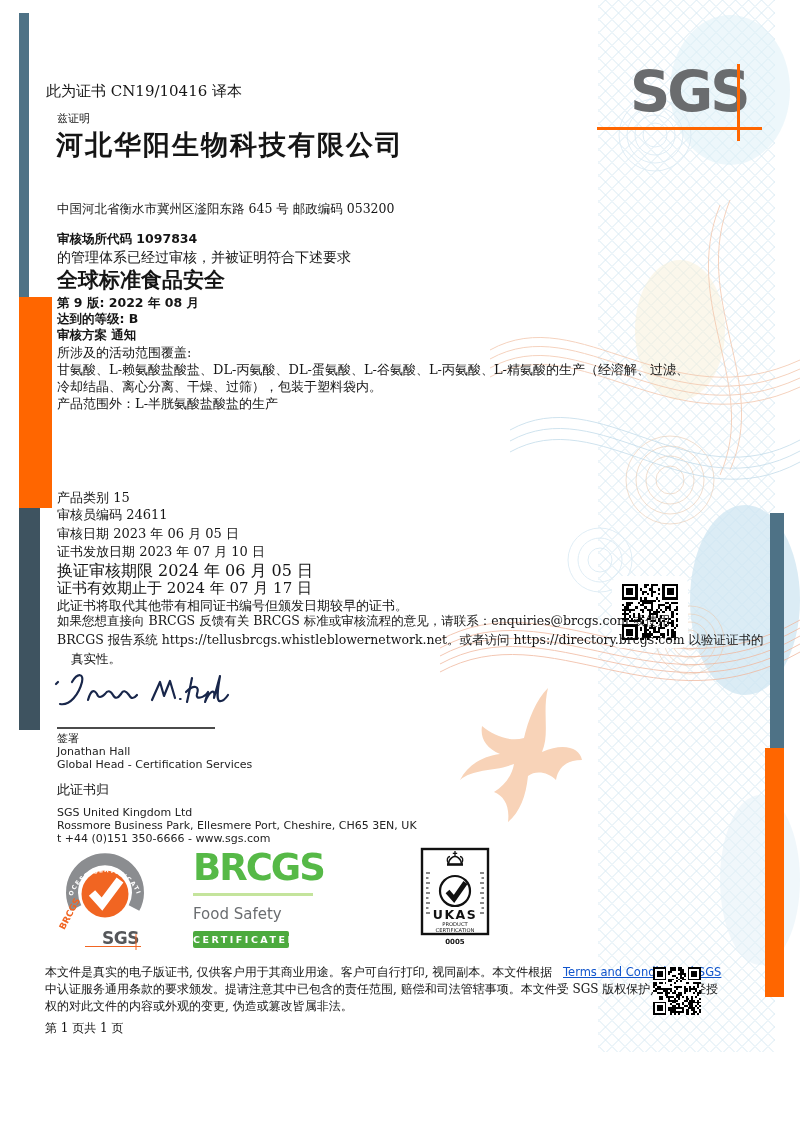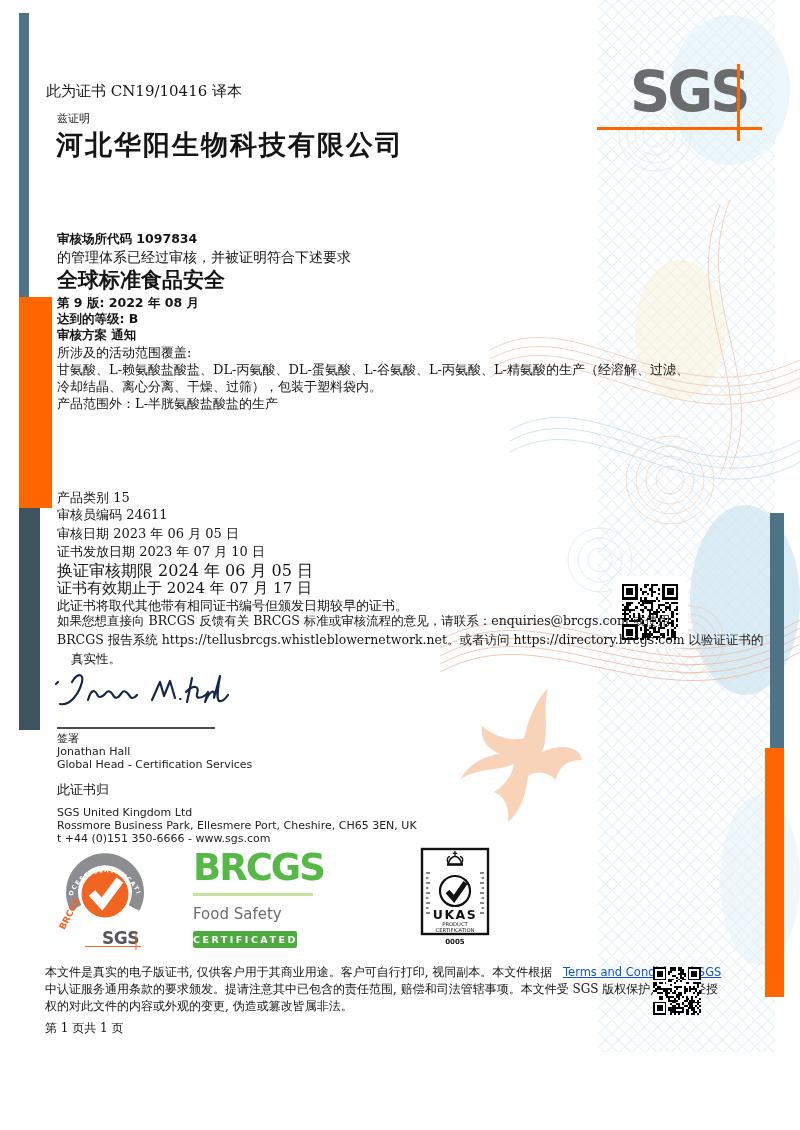--- a/index.html
+++ b/index.html
@@ -84,20 +84,21 @@
 
   <div class="abs" style="left:626px;top:62px;width:150px;height:90px">
     <div class="abs" style="left:4px;top:0;font-size:56px;font-weight:bold;color:#6a6c6e;letter-spacing:-3px;line-height:62px;transform:scaleY(1.02)">SGS</div>
     <div class="abs" style="left:-29px;top:65px;width:165px;height:2.5px;background:#ff6600"></div>
     <div class="abs" style="left:111px;top:2px;width:2.5px;height:77px;background:#ff6600"></div>
   </div>
 
   <div class="abs serif nowrap" style="left:46px;top:82px;font-size:15px">此为证书 CN19/10416 译本</div>
   <div class="abs serif nowrap" style="left:57px;top:111px;font-size:11px">兹证明</div>
   <div class="abs nowrap" style="left:56px;top:127px;font-size:27px;font-weight:bold;letter-spacing:2px">河北华阳生物科技有限公司</div>
+  <div class="abs serif nowrap" style="left:57px;top:201px;font-size:12.5px">中国河北省衡水市冀州区滏阳东路 645 号 邮政编码 053200</div>
 
   <div class="abs nowrap" style="left:57px;top:231px;font-size:12.5px;font-weight:bold">审核场所代码 1097834</div>
   <div class="abs serif nowrap" style="left:57px;top:249px;font-size:14px">的管理体系已经过审核，并被证明符合下述要求</div>
   <div class="abs nowrap" style="left:57px;top:266px;font-size:21px;font-weight:bold">全球标准食品安全</div>
   <div class="abs nowrap" style="left:57px;top:295px;font-size:12.5px;font-weight:bold">第 9 版: 2022 年 08 月</div>
   <div class="abs nowrap" style="left:57px;top:311px;font-size:12.5px;font-weight:bold">达到的等级: B</div>
   <div class="abs nowrap" style="left:57px;top:327px;font-size:12.5px;font-weight:bold">审核方案 通知</div>
 
   <div class="abs serif nowrap" style="left:57px;top:344px;font-size:13px">所涉及的活动范围覆盖:</div>
   <div class="abs serif nowrap" style="left:57px;top:378px;font-size:13px">冷却结晶、离心分离、干燥、过筛），包装于塑料袋内。</div>
@@ -364,21 +365,21 @@
     <text x="3" y="82" fill="#f16522" font-size="9" font-weight="bold" transform="rotate(-62 8 78)">BRCGS</text>
     <text x="47" y="98" font-size="17" font-weight="bold" fill="#55575a" letter-spacing="-0.5">SGS</text>
     <path d="M30 100.5 H86" stroke="#f16522" stroke-width="1"></path>
     <path d="M81 88 V104" stroke="#f16522" stroke-width="1"></path>
   </svg>
 
   <div class="abs" style="left:193px;top:849px;width:125px">
     <div class="nowrap" style="font-size:37px;font-weight:bold;color:#56b947;letter-spacing:-2px;line-height:38px">BRCGS</div>
     <div style="width:120px;height:2.5px;background:#c4e49c;margin-top:6px"></div>
     <div class="nowrap" style="font-size:15px;color:#6a6d70;margin-top:9px">Food Safety</div>
-    <div style="width:104px;height:17px;background:#4caa3e;border-radius:2px;margin-top:8px;
+    <div style="width:96px;height:17px;background:#4caa3e;border-radius:2px;margin-top:8px;
                 color:#fff;font-size:9.5px;font-weight:bold;letter-spacing:2.5px;text-align:center;line-height:17px">CERTIFICATED</div>
   </div>
 
   <svg class="abs" style="left:420px;top:847px;width:70px;height:100px" viewBox="0 0 70 100">
     <rect x="2" y="2" width="66" height="85" fill="#fff" stroke="#111" stroke-width="2.4"></rect>
     <g stroke="#111" fill="none" stroke-width="1.3">
       <path d="M35 4 v5 M32.8 6.3 h4.4"></path>
       <path d="M28.5 17 C29 10.5 34 9.5 35 9.5 C36 9.5 41 10.5 41.5 17" stroke-width="1.6"></path>
       <path d="M28.5 17 C26 13 27.5 9.5 30 9.5 M41.5 17 C44 13 42.5 9.5 40 9.5"></path>
       <path d="M27 17.5 h16" stroke-width="2.6"></path>

